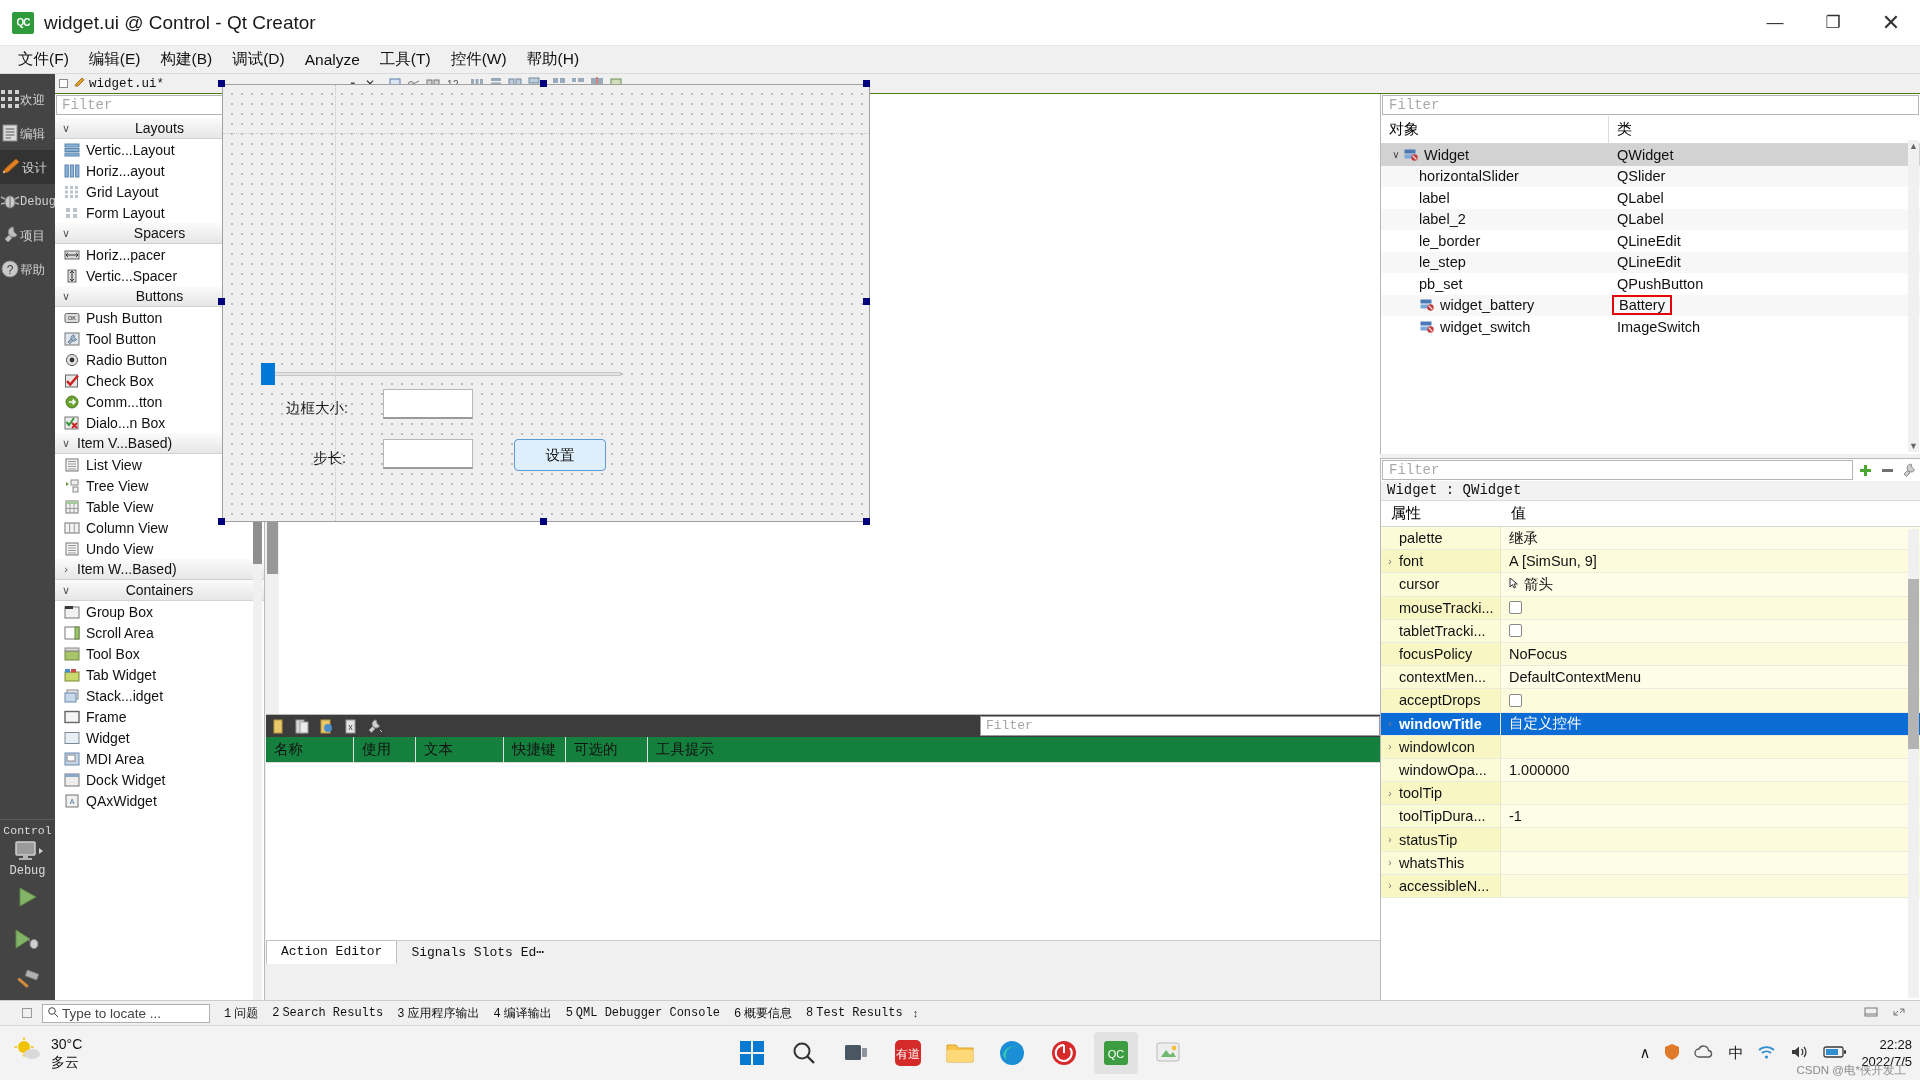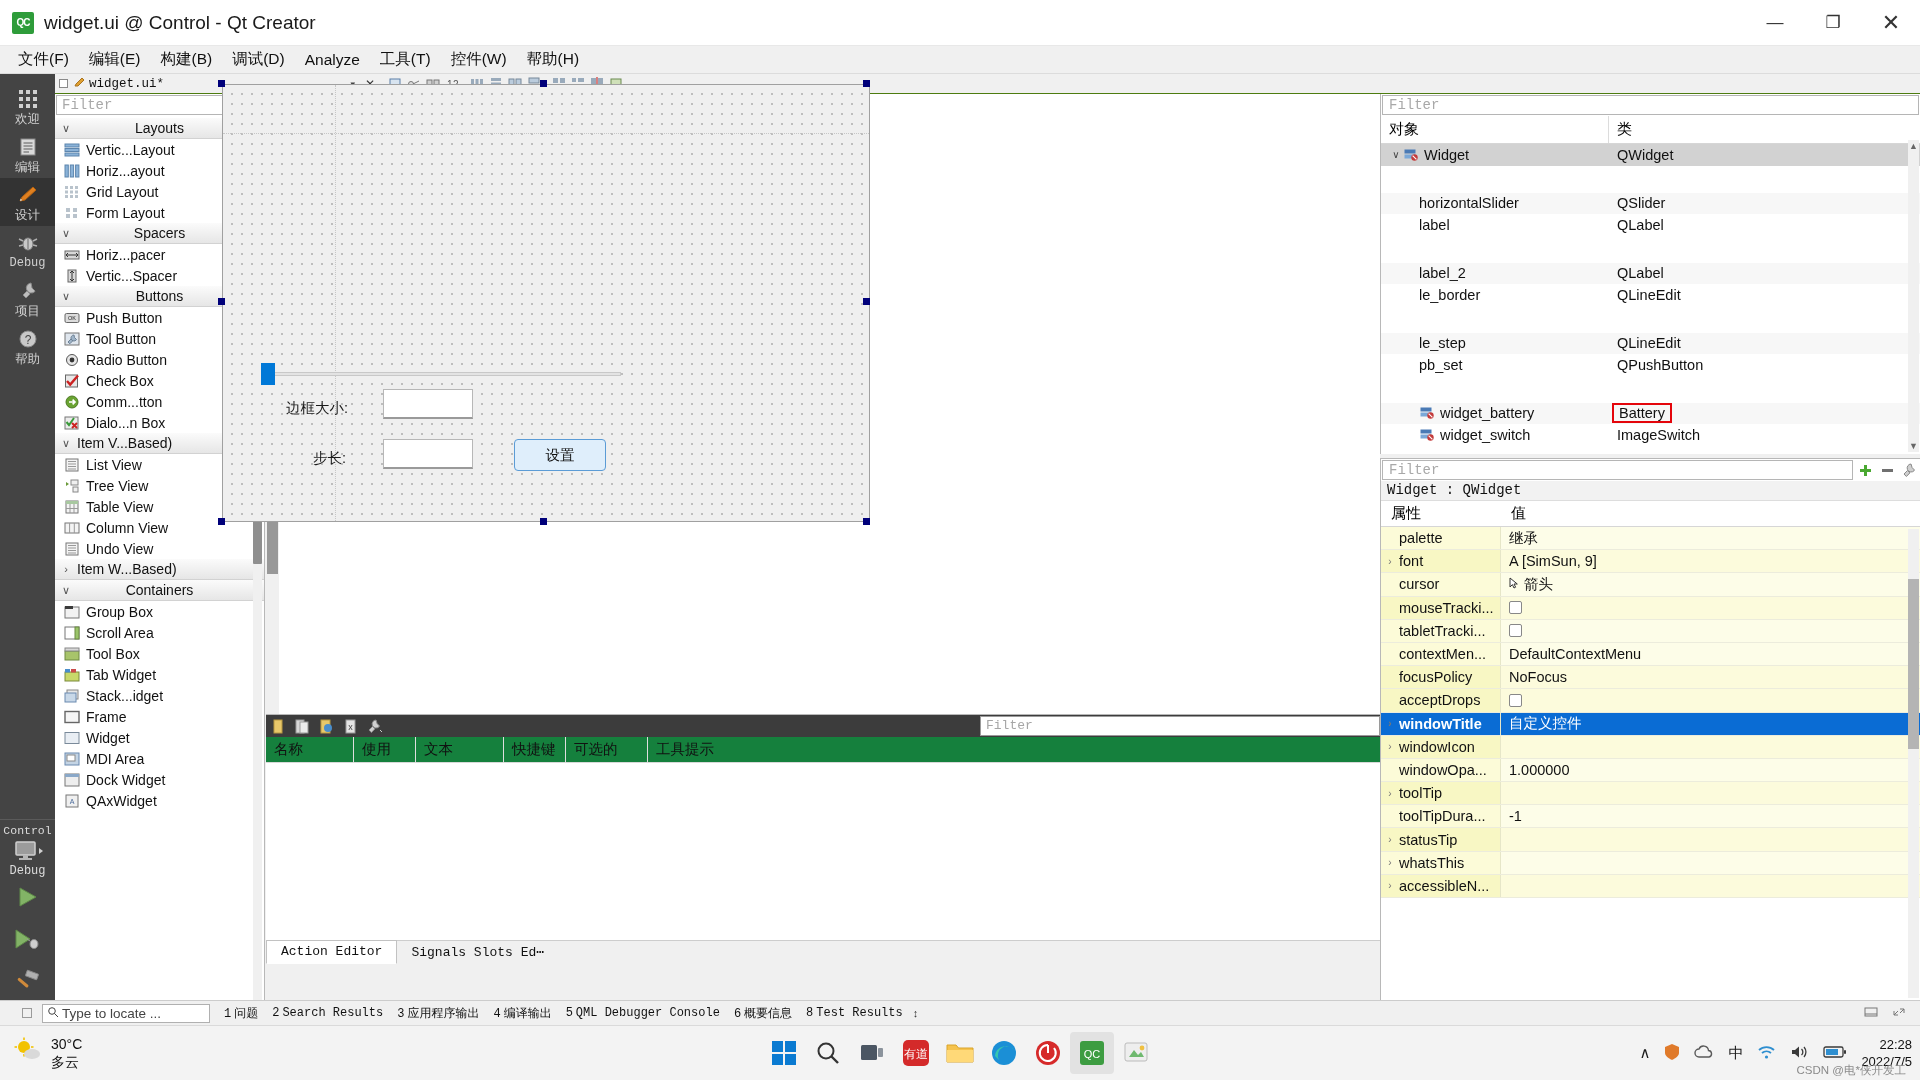--- a/index.html
+++ b/index.html
@@ -33,21 +33,21 @@
   }
   .menu-item{ font-size:15.5px; color:#101010; padding:3px 10px; }
 
   
   .modebar{
     position:absolute; left:0; top:74px; width:55px; height:930px;
     background:#444444; color:#d8d8d8; display:flex; flex-direction:column;
     align-items:center; padding-top:8px;
   }
   .mode{
-    width:55px; padding:5px 0 4px 0; display:flex; flex-direction:column;
+    width:55px; padding:5px 0 4px 0; display:flex; flex-direction:row;
     align-items:center; font-size:12.5px; color:#d0d0d0;
   }
   .mode.active{ background:#333333; }
   .mode .glyph{ height:24px; display:flex; align-items:center; justify-content:center; margin-bottom:1px; }
   .mode .mlabel{ font-size:12.5px; line-height:14px; }
   .mode .mlabel.mono{ font-family:"Liberation Mono", monospace; font-size:12px;}
   .modebar .spacer{ flex:1; }
   .kitbar{ width:55px; border-top:1px solid #5a5a5a; padding-top:4px; text-align:center; }
   .kit-name{ font-family:"Liberation Mono", monospace; font-size:11.5px; color:#dcdcdc; }
   .kit-sub{ font-family:"Liberation Mono", monospace; font-size:12px; color:#dcdcdc; margin-top:2px;}
@@ -147,21 +147,21 @@
   .objdock{
     position:absolute; right:0; top:94px; width:540px; height:360px;
     background:#ffffff; border-left:1px solid #b8b8b8;
   }
   .od-filter{ height:20px; margin:1px; border:1px solid #b5b5b5; background:#fff;
     font-family:"Liberation Mono", monospace; font-size:14px; color:#a8a8a8; padding:1px 6px;}
   .od-head{ height:28px; display:flex; border-bottom:1px solid #d6d6d6; background:#fff; }
   .od-h1{ width:228px; font-size:15px; padding:4px 0 0 8px; border-right:1px solid #dcdcdc; }
   .od-h2{ flex:1; font-size:15px; padding:4px 0 0 8px; }
   .od-row{ height:21.5px; display:flex; align-items:center; font-size:14.5px; color:#111; }
-  .od-row.alt{ background:#f7f7f7;margin-top:27px; }
+  .od-row.alt{ background:#f7f7f7; }
   .od-row.sel{ background:#d2d2d2; }
   .od-c1{ width:228px; display:flex; align-items:center; padding-left:8px; }
   .od-c2{ flex:1; padding-left:8px; }
   .od-chev{ width:14px; text-align:center; font-size:10px; color:#444; }
   .od-ico{ width:16px; height:13px; margin-right:5px; display:flex;align-items:center;justify-content:center; }
   .od-indent{ width:30px; }
   .redbox{ border:2px solid #e4050b; padding:0 5px; margin-left:-5px; display:inline-block;}
   .od-scroll{ position:absolute; right:1px; top:46px; width:11px; bottom:2px; background:#f0f0f0;}
   .od-arrow{ width:11px; height:12px; display:flex; align-items:center; justify-content:center;
     font-size:9px; color:#666;}
@@ -210,21 +210,21 @@
 
   
   .taskbar{
     position:absolute; left:0; bottom:0; right:0; height:55px; background:#f3f3f3;
     display:flex; align-items:center; border-top:1px solid #dadada;
   }
   .weather{ display:flex; align-items:center; margin-left:14px; }
   .weather .sun{ font-size:22px; margin-right:9px; }
   .weather .wtxt{ font-size:14px; line-height:18px; color:#111; }
   .tb-center{ position:absolute; left:50%; transform:translateX(-50%); display:flex;
-    align-items:flex-start; gap:0; }
+    align-items:flex-start; gap:8px; }
   .tb-app{ width:44px;height:42px; display:flex; align-items:center; justify-content:center;
     border-radius:4px; }
   .tb-app.active{ background:#e2e2e2; }
   .tray{ position:absolute; right:8px; display:flex; align-items:center; gap:14px; }
   .tray .it{ font-size:15px; color:#1a1a1a; }
   .clock{ font-size:13px; line-height:17px; text-align:right; color:#111; }
   .wm{ position:absolute; right:14px; bottom:2px; font-size:11.5px; color:#8a8a8a; }
 </style>
 </head>
 <body>
@@ -1034,36 +1034,36 @@
         </div>
         <div class="pd-row">
           <div class="pd-k">
             <span class="pd-exp"></span>
             <span>tabletTracki...</span>
           </div>
           <div class="pd-v">
             <span class="pd-chk"></span>
           </div>
         </div>
+        <div class="pd-row odd">
+          <div class="pd-k">
+            <span class="pd-exp"></span>
+            <span>focusPolicy</span>
+          </div>
+          <div class="pd-v">
+            <span>NoFocus</span>
+          </div>
+        </div>
         <div class="pd-row">
           <div class="pd-k">
             <span class="pd-exp"></span>
             <span>contextMen...</span>
           </div>
           <div class="pd-v">
             <span>DefaultContextMenu</span>
-          </div>
-        </div>
-        <div class="pd-row odd">
-          <div class="pd-k">
-            <span class="pd-exp"></span>
-            <span>focusPolicy</span>
-          </div>
-          <div class="pd-v">
-            <span>NoFocus</span>
           </div>
         </div>
         <div class="pd-row odd">
           <div class="pd-k">
             <span class="pd-exp"></span>
             <span>acceptDrops</span>
           </div>
           <div class="pd-v">
             <span class="pd-chk"></span>
           </div>

